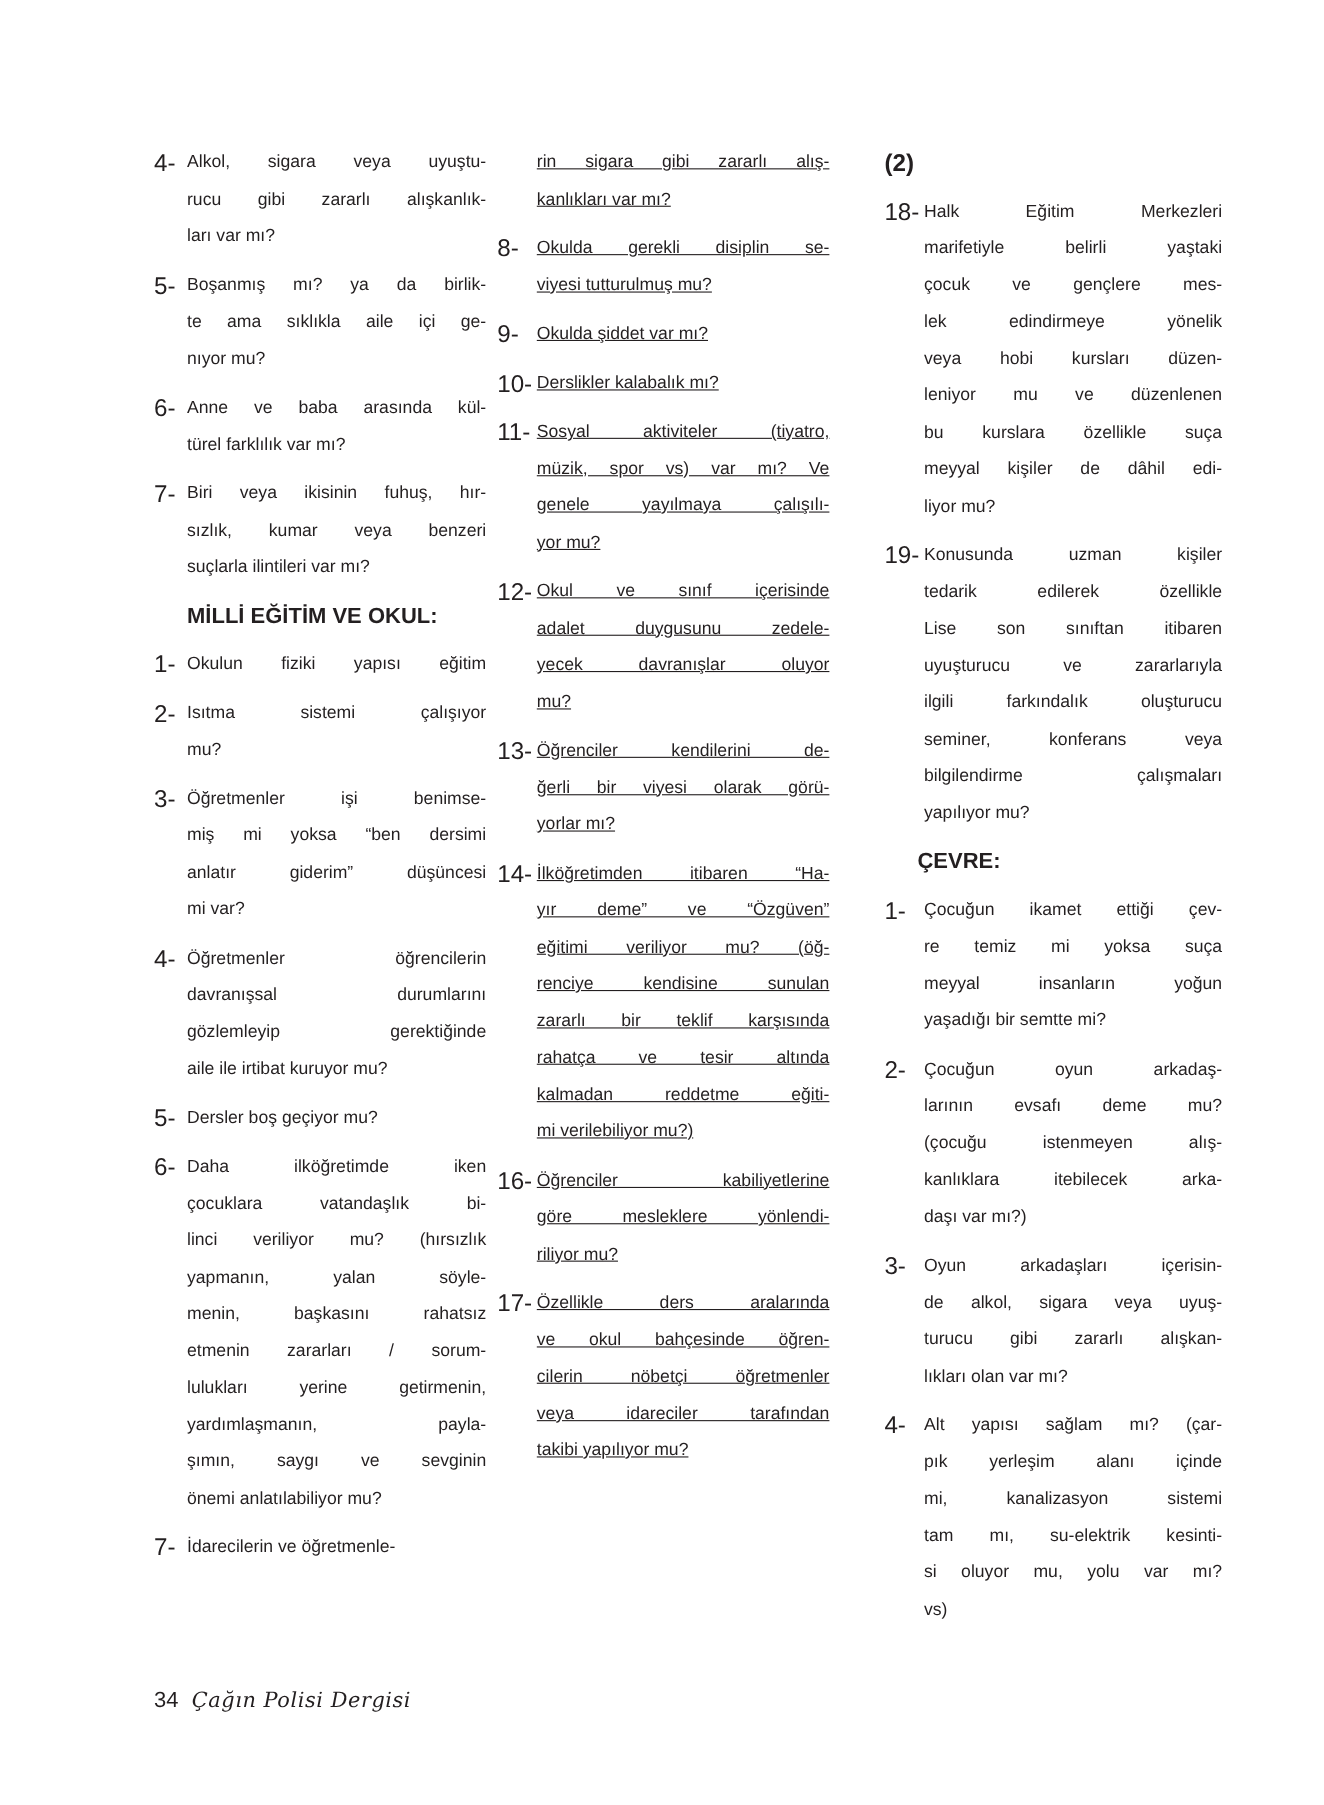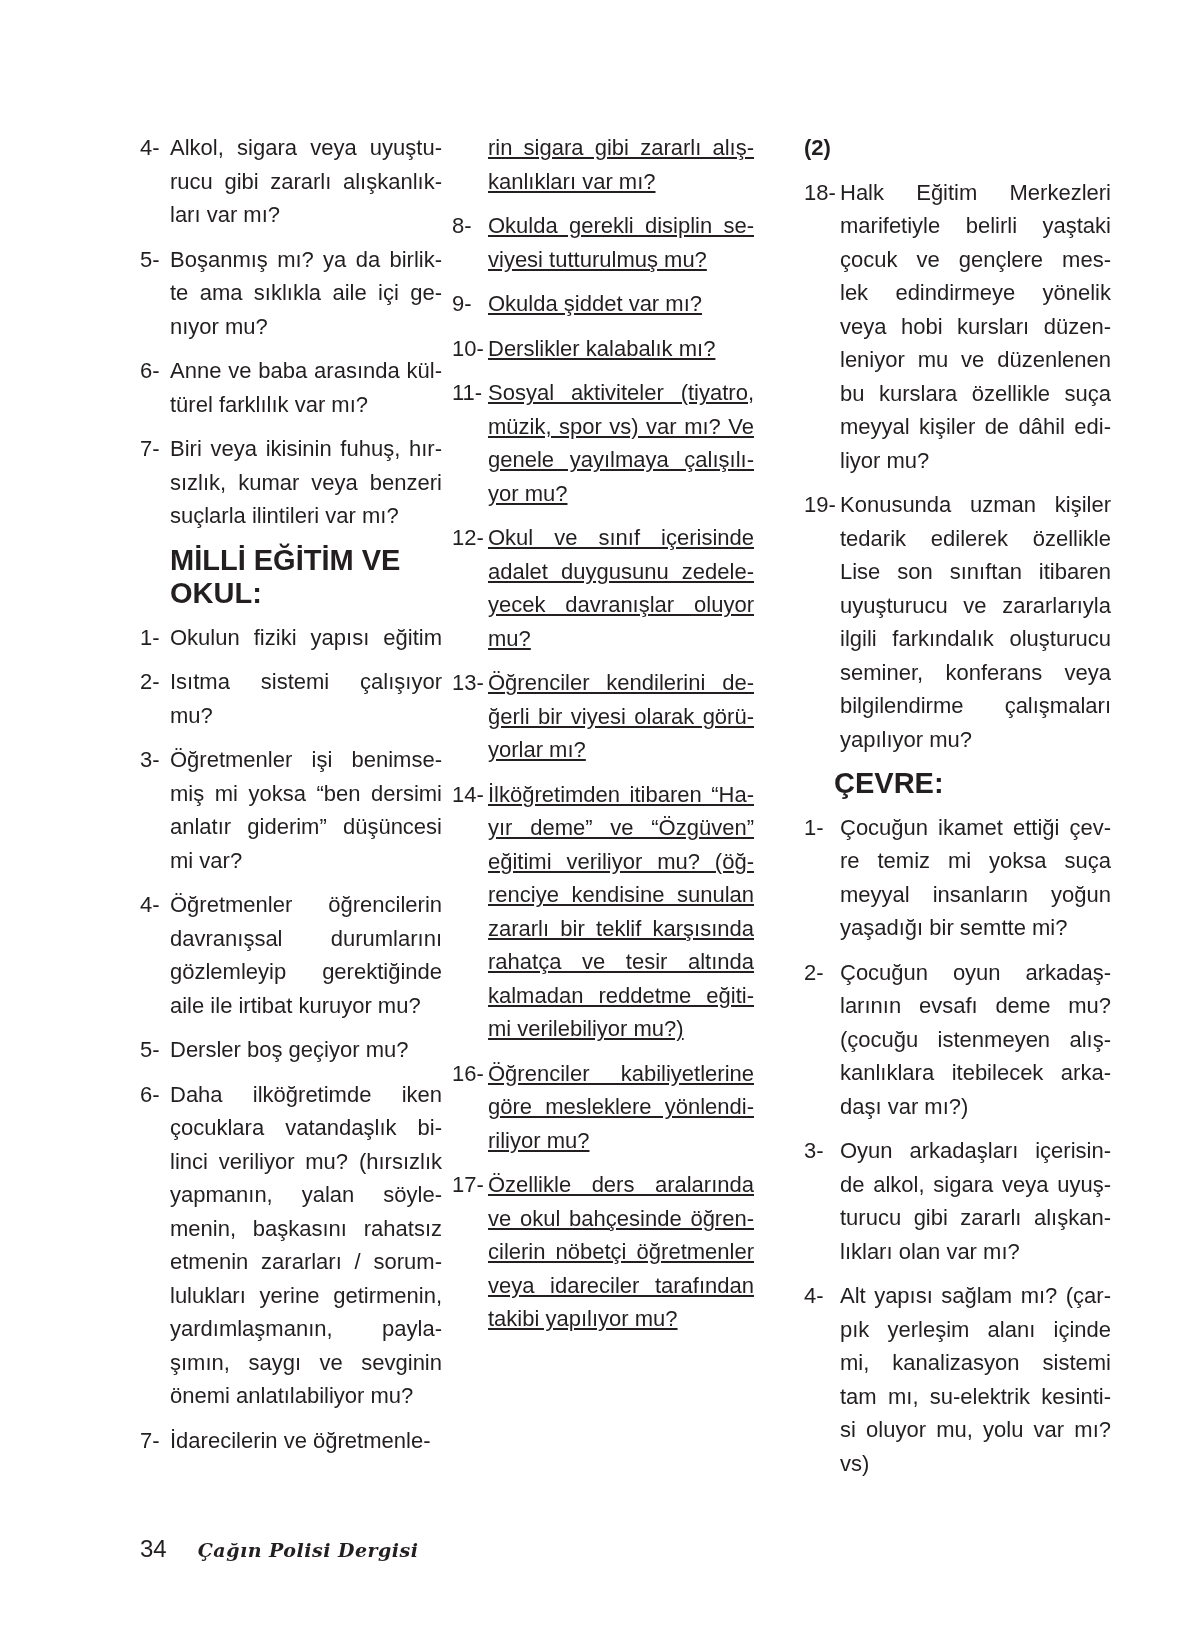--- a/index.html
+++ b/index.html
@@ -4,29 +4,29 @@
 <style>
   html, body { margin: 0; padding: 0; background: #ffffff; }
   body { width: 1204px; height: 1641px; position: relative; overflow: hidden;
          font-family: "Liberation Sans", sans-serif; color: #231f20; }
   .col { position: absolute; top: 131px; }
   #col1 { left: 140px; width: 302px; }
   #col2 { left: 452px; width: 302px; text-decoration: underline; }
   #col3 { left: 804px; width: 307px; }
   .item { position: relative; margin-bottom: 11px; }
   .num { position: absolute; left: 0; top: 0; font-size: 22px; line-height: 33.5px; }
-  .body { margin-left: 30px; font-size: 22px; line-height: 33.5px; }
+  .body { margin-left: 30px; font-size: 16px; line-height: 33.5px; }
   .body.w2 { margin-left: 36px; }
   .line { display: block; text-align: justify; text-align-last: justify; white-space: nowrap; height: 33.5px; overflow: visible; }
   .line.last { text-align-last: left; }
-  .heading { font-weight: bold; font-size: 29px; line-height: 33.5px; margin-left: 30px; margin-bottom: 10px; }
+  .heading { font-weight: bold; font-size: 20px; line-height: 33.5px; margin-left: 30px; margin-bottom: 10px; }
   .paren { font-weight: bold; font-size: 22px; line-height: 33.5px; margin-bottom: 11px; }
   #footer { position: absolute; left: 140px; top: 1535px; display: flex; align-items: baseline; gap: 12px; }
-  #page-num { font-size: 24px; }
-  #mag-title { font-family: "DejaVu Serif", serif; font-style: italic; font-weight: bold; font-size: 19px; letter-spacing: 0.5px; margin-left: 19px; }
+  #page-num { font-size: 20px; }
+  #mag-title { font-family: "DejaVu Serif", serif; font-style: italic; font-weight: normal; font-size: 19px; letter-spacing: 0.5px; }
 </style>
 </head>
 <body>
 
 <div id="page">
   <div class="col" id="col1">
       <div class="item">
         <span class="num">4-</span>
         <div class="body">
           <span class="line">Alkol, sigara veya uyuştu-</span>

